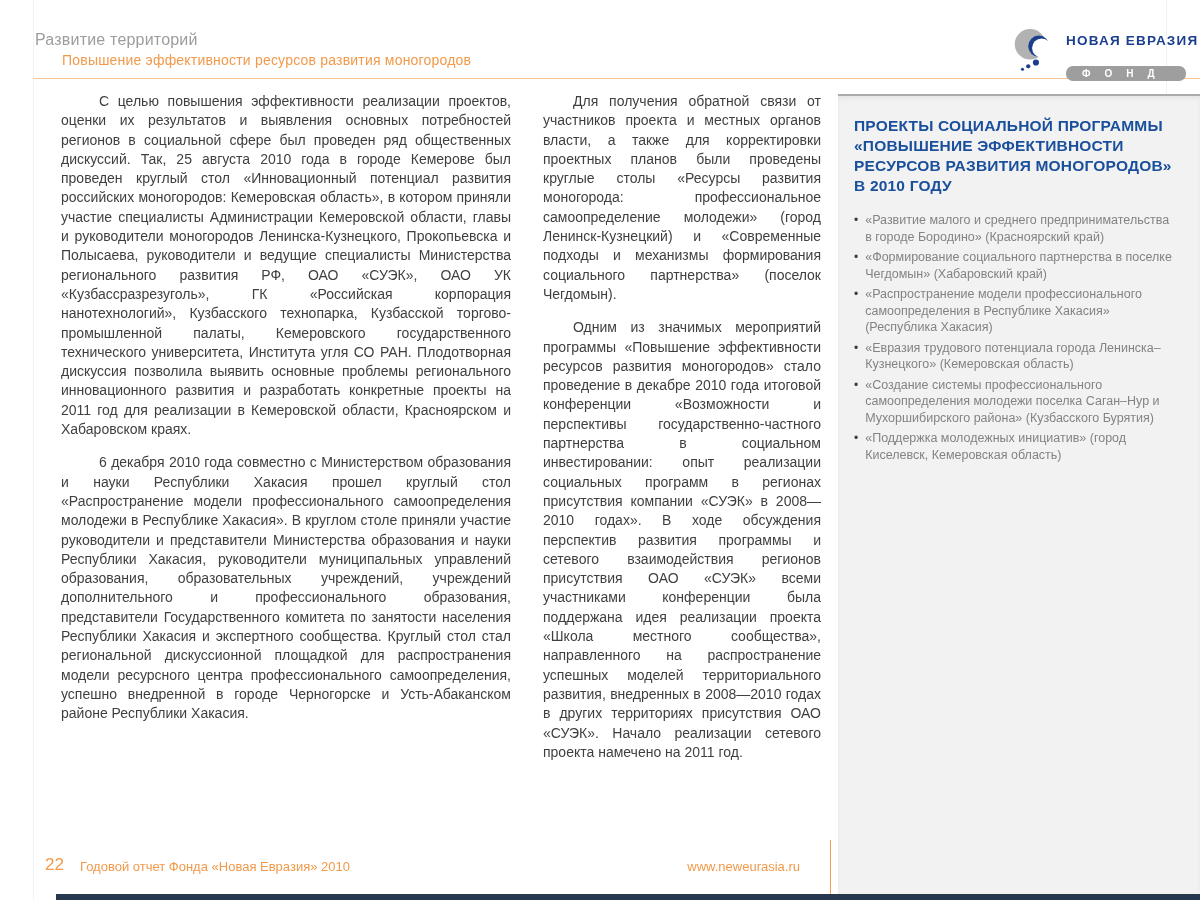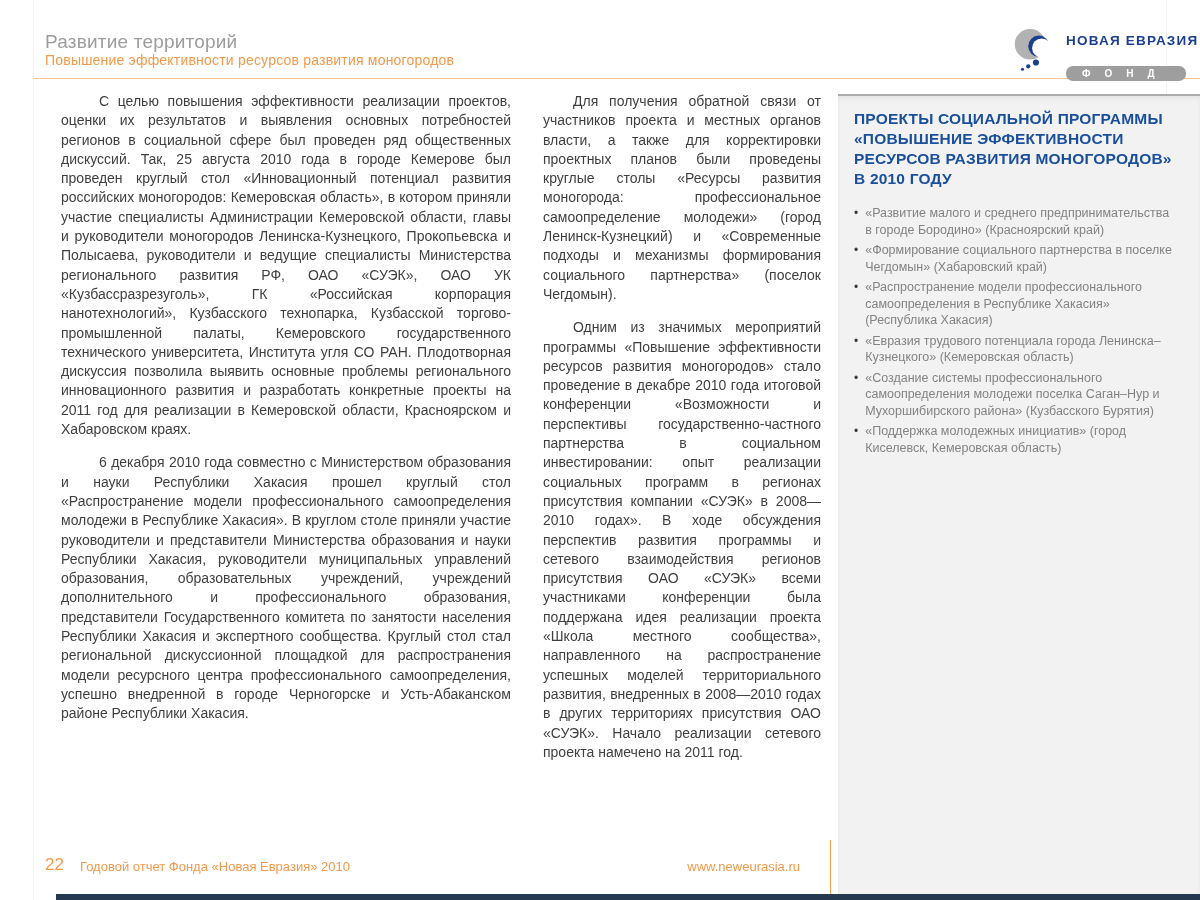--- a/index.html
+++ b/index.html
@@ -11,25 +11,25 @@
   }
   .page { position:absolute; inset:0; width:1200px; height:900px; background:#fff; }
 
   
   .guide { position:absolute; top:0; bottom:0; width:1px; background:rgba(0,0,0,0.05); }
   .guide.left  { left:33px; }
   .guide.right { left:1166px; }
 
   
   .hdr-section {
-    position:absolute; left:45px; top:31px;
-    font-size:19px; color:#9d9d9d; letter-spacing:0.2px;
+    position:absolute; left:35px; top:31px;
+    font-size:16px; color:#9d9d9d; letter-spacing:0.2px;
   }
   .hdr-subsection {
-    position:absolute; left:45px; top:52px;
+    position:absolute; left:62px; top:52px;
     font-size:14px; color:#F2994A; letter-spacing:0.2px;
   }
   .hdr-rule {
     position:absolute; left:33px; right:0; top:78px;
     height:1px; background:#F6C695;
   }
 
   
   .logo { position:absolute; left:1010px; top:26px; display:flex; align-items:flex-start; gap:8px; }
   .logo-mark { width:48px; height:48px; flex:0 0 auto; }
@@ -49,21 +49,21 @@
   .col2 { left:527px; width:294px; }
   .col p { margin:0 0 14px 16px; text-indent:38px; }
   .col2 p { text-indent:30px; }
 
   
   .sidebar {
     position:absolute; left:838px; top:94px; right:0; bottom:0;
     background:#f2f2f2;
     border-top:2px solid #ababab;
     box-shadow: inset 0 3px 4px rgba(0,0,0,0.05);
-    padding:13px 18px 0 16px; box-sizing:border-box;
+    padding:20px 18px 0 16px; box-sizing:border-box;
   }
   .sidebar-title {
     color:#1A4F9C; font-weight:bold; font-size:15.5px; line-height:20px;
     letter-spacing:0.2px; max-width:318px; margin:0 0 16px 0;
   }
   .sidebar-list { list-style:none; margin:0; padding:0; }
   .sidebar-list li {
     display:flex; gap:7px; align-items:flex-start;
     color:#838383; font-size:12.5px; line-height:16.5px;
     margin-bottom:4px; max-width:320px;

